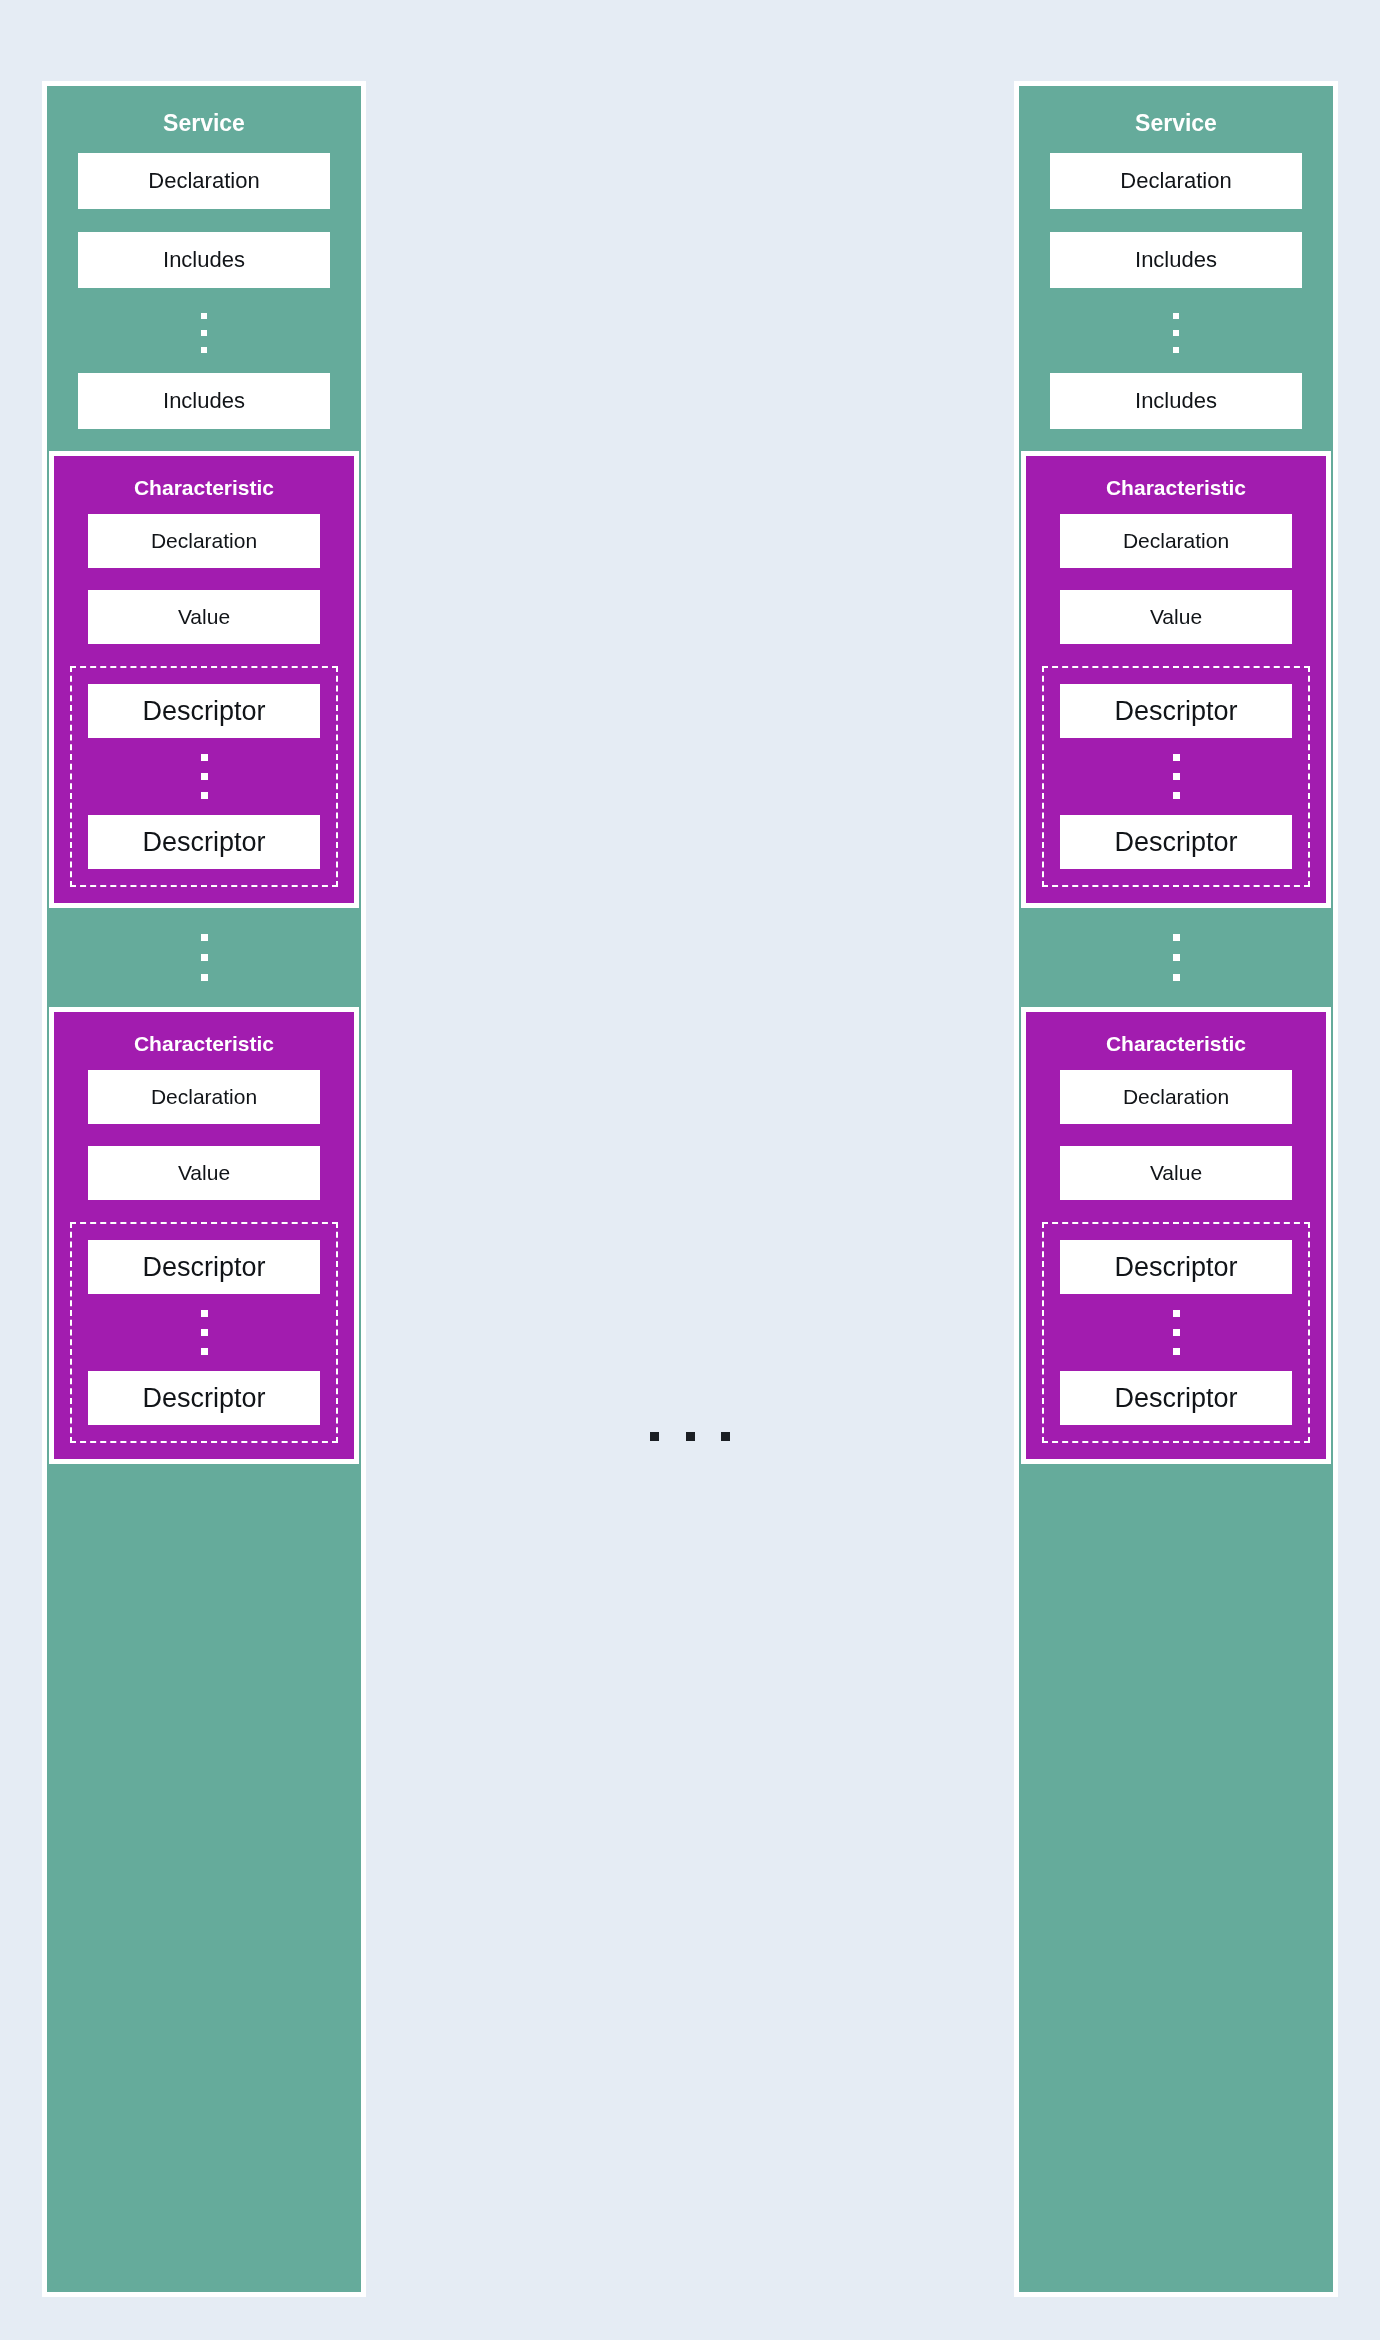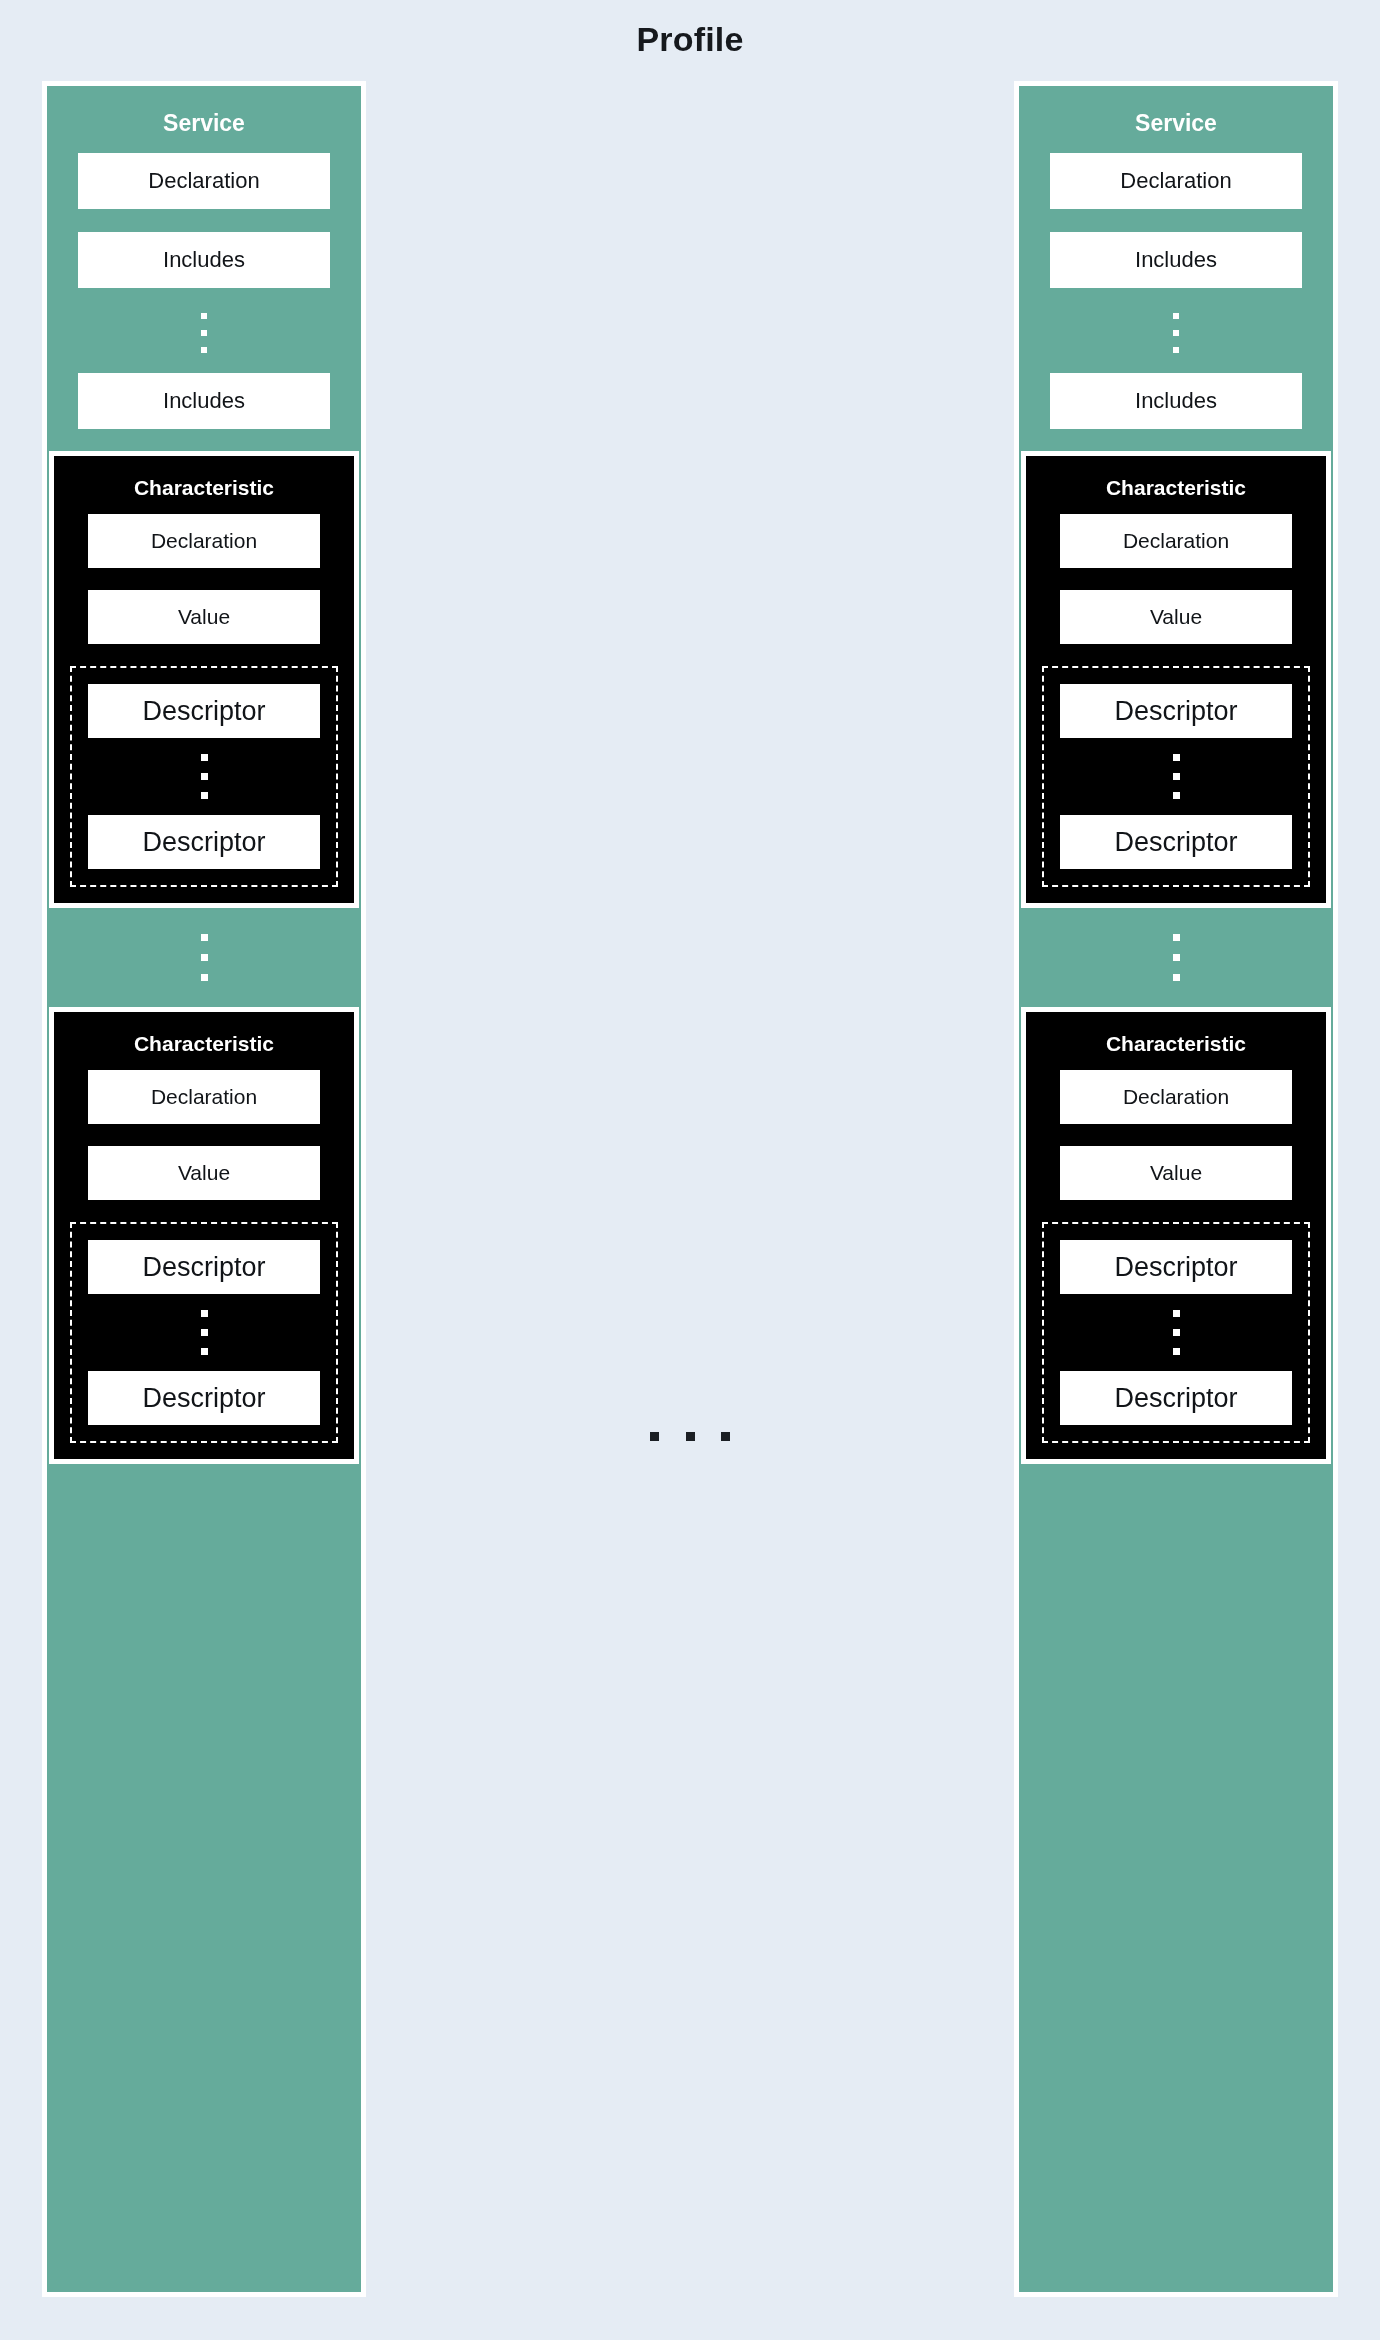--- a/index.html
+++ b/index.html
@@ -104,21 +104,21 @@
     width: 7px; height: 7px; background: #ffffff;
   }
 
   
   .char-wrap {
     width: 310px;
     margin-top: 22px;
   }
   .characteristic {
     width: 310px;
-    background: #000000;
+    background: #a21caf;
     border: 5px solid #ffffff;
     padding: 12px 0 16px 0;
     display: flex;
     flex-direction: column;
     align-items: center;
   }
   .char-title {
     font-size: 21px;
     font-weight: bold;
     color: #ffffff;
@@ -183,21 +183,20 @@
     background: #1b1f24;
   }
 
   .spacer-mid { flex: 1 1 auto; }
 </style>
 </head>
 <body>
 
 <div id="root">
 
-  <div class="page-title">Profile</div>
 
   <div class="columns">
 
     <div class="service">
       <div class="service-title">Service</div>
 
       <div class="svc-box">Declaration</div>
       <div class="svc-box">Includes</div>
 
       <div class="vdots tight">

